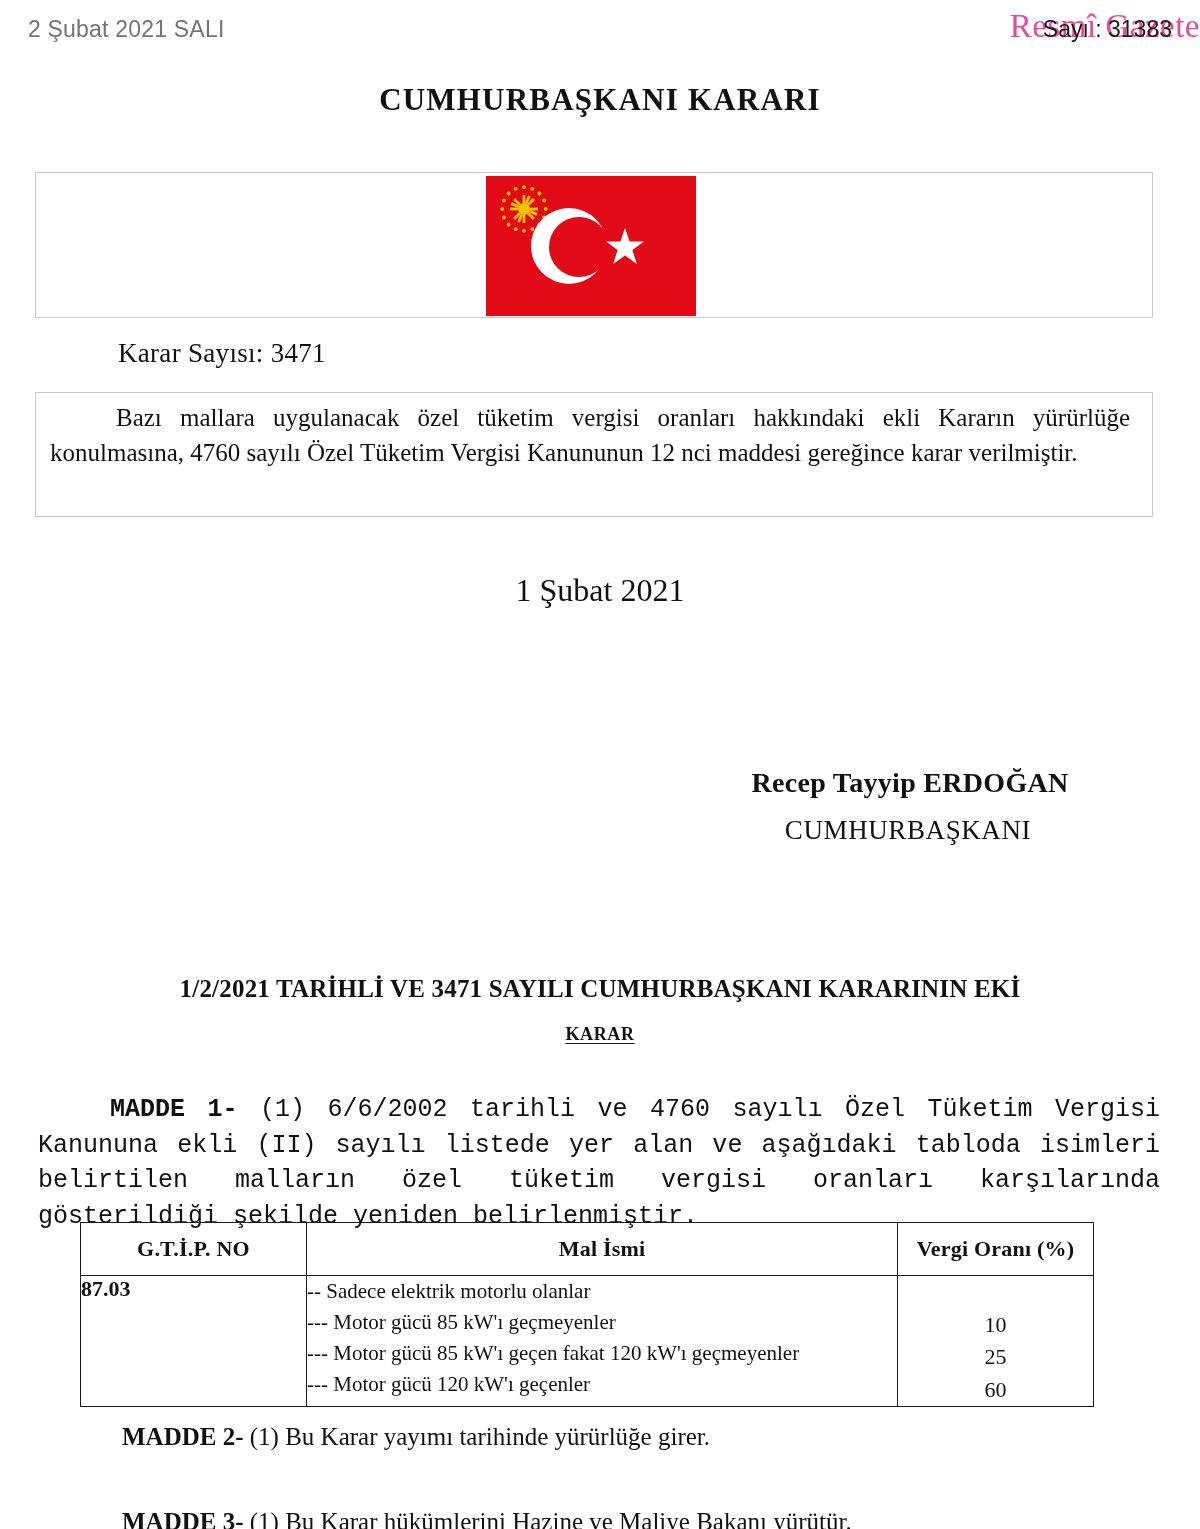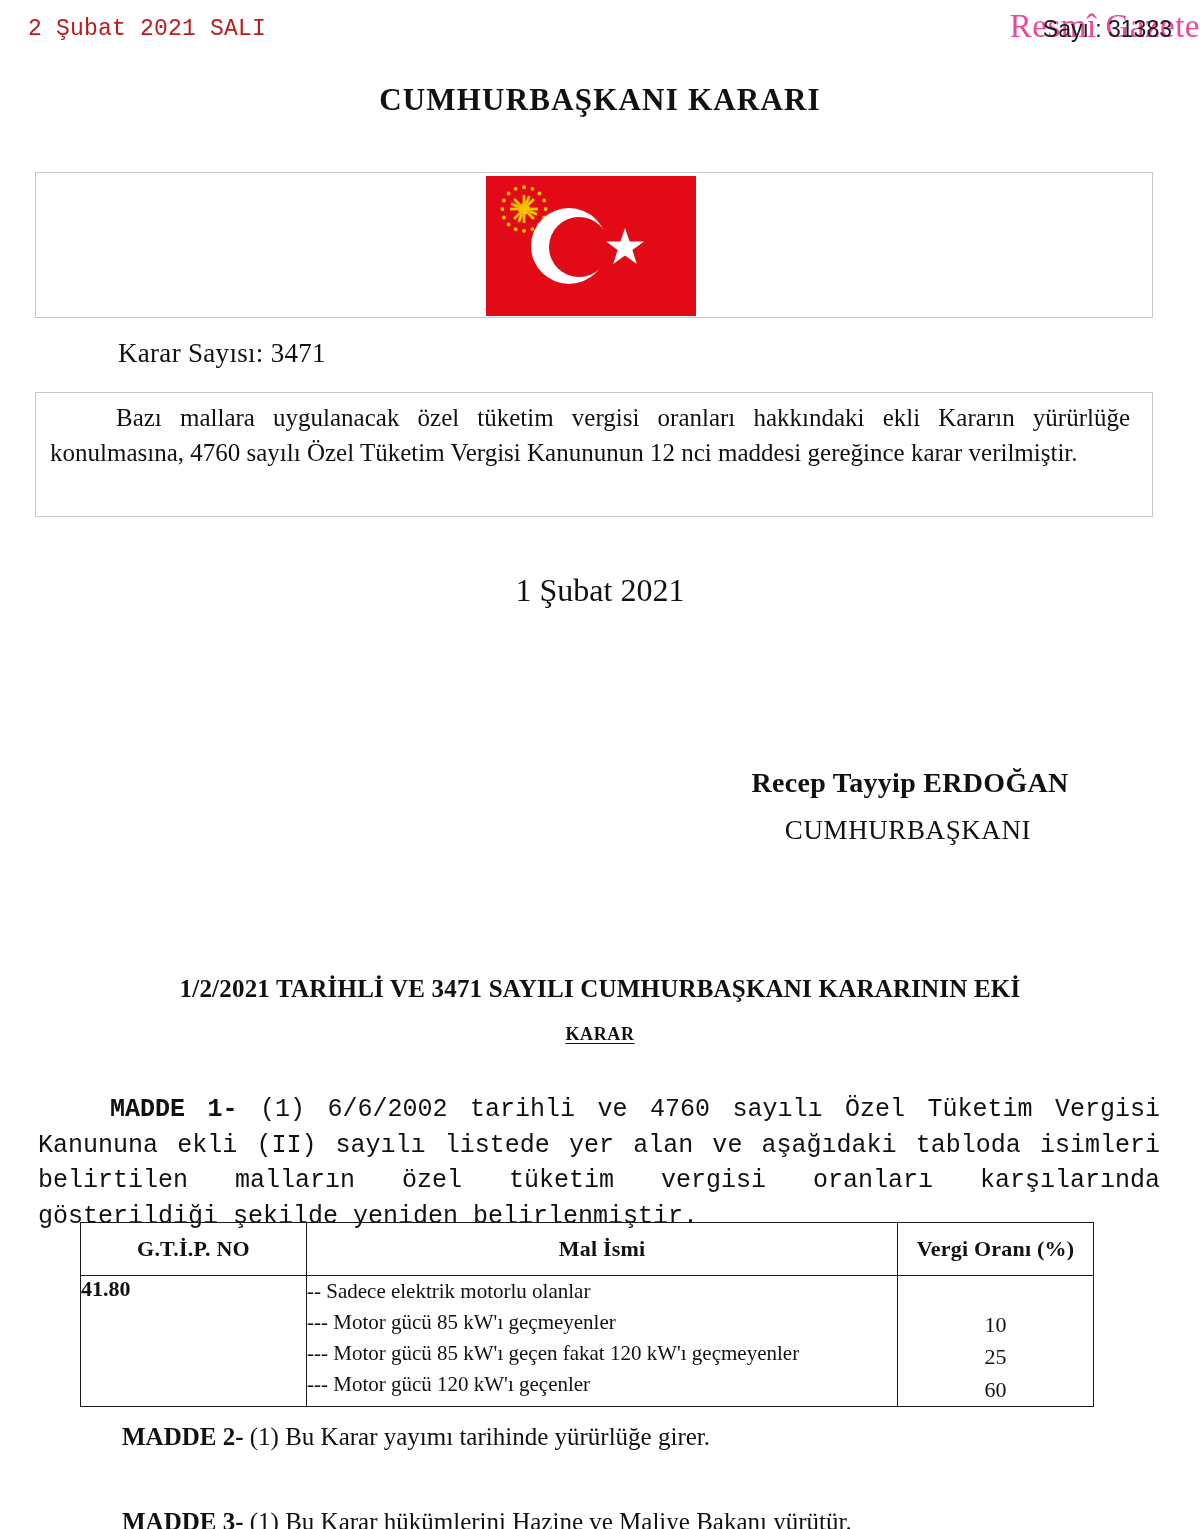--- a/index.html
+++ b/index.html
@@ -22,23 +22,23 @@
     position: absolute;
     top: 0;
     left: 0;
     width: 1200px;
     height: 56px;
   }
   .masthead-date {
     position: absolute;
     left: 28px;
     top: 16px;
-    font-family: Liberation Mono, monospace;
+    font-family: Liberation Sans, sans-serif;
     font-size: 23px;
-    color: #b91c1c;
+    color: #737373;
     letter-spacing: 0.2px;
   }
   .masthead-title {
     position: absolute;
     left: 0;
     top: 8px;
     width: 1200px;
     text-align: right;
     font-family: "Liberation Serif", "DejaVu Serif", serif;
     font-weight: normal;
@@ -366,21 +366,21 @@
 <table class="tax-table">
   <thead>
     <tr>
       <th class="col-gtip">G.T.İ.P. NO</th>
       <th class="col-mal">Mal İsmi</th>
       <th class="col-oran">Vergi Oranı (%)</th>
     </tr>
   </thead>
   <tbody>
     <tr>
-      <td class="cell-gtip">41.80</td>
+      <td class="cell-gtip">87.03</td>
       <td class="cell-mal">
         <div>-- Sadece elektrik motorlu olanlar</div>
         <div>--- Motor gücü 85 kW'ı geçmeyenler</div>
         <div>--- Motor gücü 85 kW'ı geçen fakat 120 kW'ı geçmeyenler</div>
         <div>--- Motor gücü 120 kW'ı geçenler</div>
       </td>
       <td class="cell-oran">
         <div class="oran-spacer">0</div>
         <div>10</div>
         <div>25</div>

